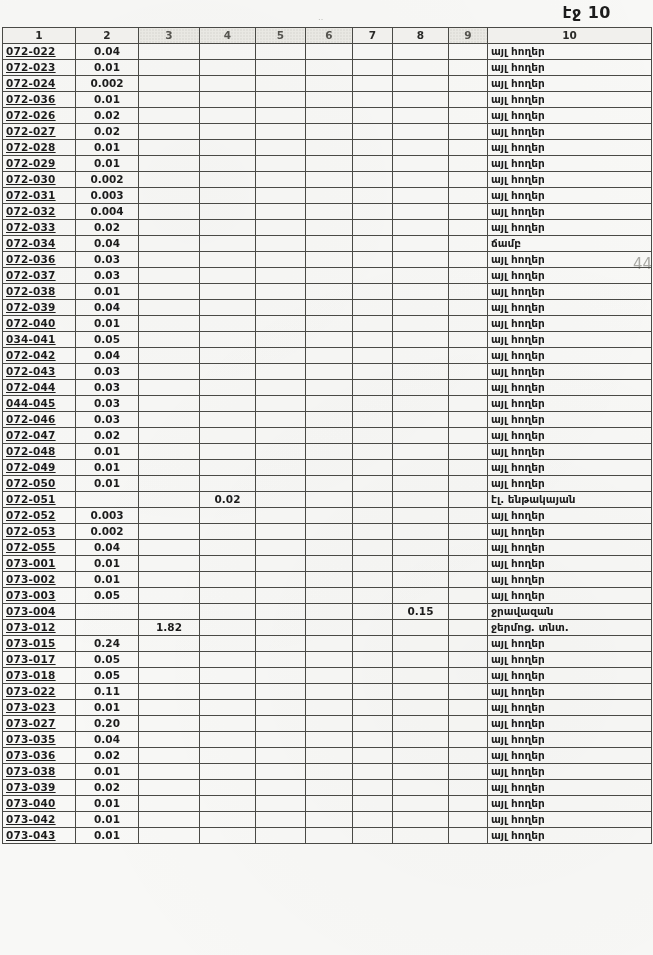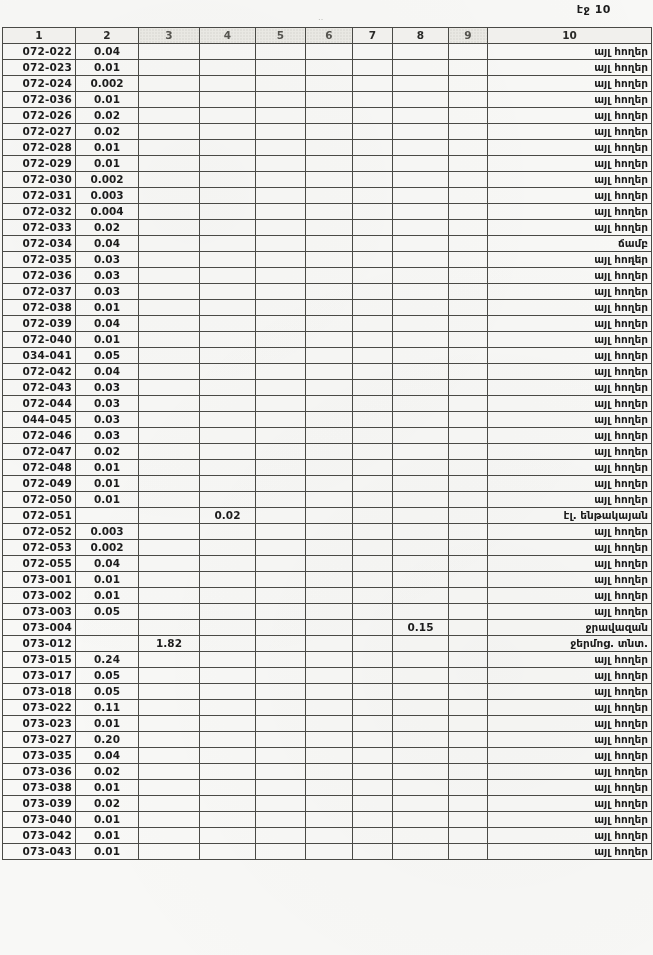--- a/index.html
+++ b/index.html
@@ -17,29 +17,29 @@
     position:absolute;inset:0;
     background:
       radial-gradient(circle at 30% 20%, rgba(0,0,0,0.015), transparent 60%),
       radial-gradient(circle at 75% 70%, rgba(0,0,0,0.02), transparent 55%);
     pointer-events:none;
   }
   .page-label{
     position:absolute;
     top:3px;
     right:42px;
-    font-size:11px;
+    font-size:16px;
     font-weight:bold;
     letter-spacing:0.5px;
   }
   .margin-note{
     position:absolute;
     top:255px;
-    right:11px;
-    font-size:10px;
+    right:1px;
+    font-size:15px;
     color:#a9a9a4;
   }
   .smudge{
     position:absolute;
     top:13px;
     left:318px;
     font-size:8px;
     color:#b9b9b4;
   }
   table{
@@ -69,23 +69,23 @@
     text-align:center;
     background:#f1f0ed;
     color:#2a2a28;
   }
   th:nth-child(3),th:nth-child(4),th:nth-child(5),th:nth-child(6),th:nth-child(9){
     background-color:#e9e8e3;
     background-image:radial-gradient(#c6c5bf 0.5px, transparent 0.7px);
     background-size:3px 3px;
     color:#55544f;
   }
-  td.c1{text-align:right;font-weight:bold;letter-spacing:0.2px;}
+  td.c1{text-align:left;font-weight:bold;letter-spacing:0.2px;text-decoration:underline;}
   td.c2,td.c3,td.c4,td.c5,td.c6,td.c7,td.c8,td.c9{text-align:center;font-weight:bold;}
-  td.c10{text-align:right;font-weight:bold;}
+  td.c10{text-align:left;font-weight:bold;}
 </style>
 </head>
 <body>
 
 <div class="page-label">էջ 10</div>
 <div class="smudge">‥</div>
 <div class="margin-note">44</div>
 
 <table>
   <colgroup>
@@ -265,32 +265,20 @@
         <td class="c3"></td>
         <td class="c4"></td>
         <td class="c5"></td>
         <td class="c6"></td>
         <td class="c7"></td>
         <td class="c8"></td>
         <td class="c9"></td>
         <td class="c10">ճամբ</td>
       </tr>
       <tr>
-        <td class="c1">072-035</td>
-        <td class="c2">0.03</td>
-        <td class="c3"></td>
-        <td class="c4"></td>
-        <td class="c5"></td>
-        <td class="c6"></td>
-        <td class="c7"></td>
-        <td class="c8"></td>
-        <td class="c9"></td>
-        <td class="c10">այլ հողեր</td>
-      </tr>
-      <tr>
         <td class="c1">072-036</td>
         <td class="c2">0.03</td>
         <td class="c3"></td>
         <td class="c4"></td>
         <td class="c5"></td>
         <td class="c6"></td>
         <td class="c7"></td>
         <td class="c8"></td>
         <td class="c9"></td>
         <td class="c10">այլ հողեր</td>

